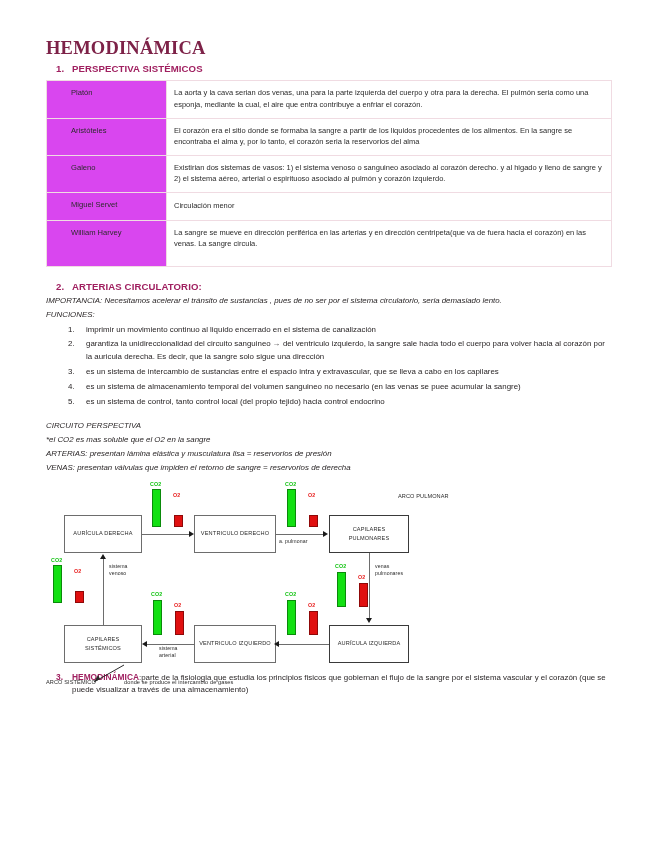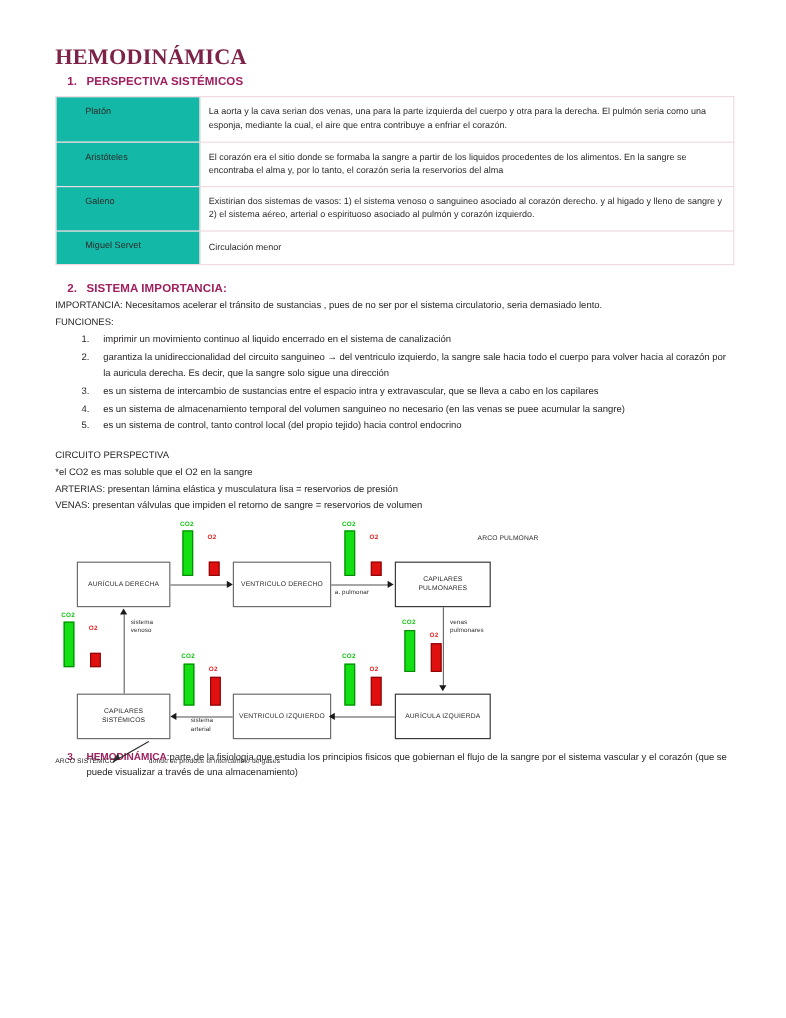--- a/index.html
+++ b/index.html
@@ -68,36 +68,37 @@
   table.hist td {
     border: 1px solid #f0dbe2;
     vertical-align: top;
     padding: 6px 7px 7px 7px;
     font-size: 7.5px;
     line-height: 1.55;
     color: #2b2b2b;
   }
   table.hist td.who {
     width: 88px;
-    background: #14b8a6;
+    background: #d946ef;
     font-size: 7.6px;
     color: #2b2b2b;
     padding-left: 24px;
   }
   table.hist td.what { background: #ffffff; }
   table.hist tr.r-servet td.what { padding-top: 7px; padding-bottom: 8px; }
   table.hist tr.r-harvey td.what { padding-bottom: 16px; }
   table.hist tr.r-harvey td.who { padding-bottom: 16px; }
 
   
   p.body {
     font-size: 7.9px;
     line-height: 1.62;
     margin: 0 0 1px 0;
     color: #231f20;
+    font-style: italic;
   }
 
   
   ol.funcs {
     margin: 2px 0 12px 0;
     padding: 0;
     list-style: none;
   }
   ol.funcs li {
     display: flex;
@@ -222,26 +223,30 @@
           <td class="what">El corazón era el sitio donde se formaba la sangre a partir de los liquidos procedentes de los alimentos. En la sangre se encontraba el alma y, por lo tanto, el corazón seria la reservorios del alma</td>
         </tr>
         <tr>
           <td class="who">Galeno</td>
           <td class="what">Existirian dos sistemas de vasos: 1) el sistema venoso o sanguineo asociado al corazón derecho. y al higado y lleno de sangre y 2) el sistema aéreo, arterial o espirituoso asociado al pulmón y corazón izquierdo.</td>
         </tr>
         <tr class="r-servet">
           <td class="who">Miguel Servet</td>
           <td class="what">Circulación menor</td>
         </tr>
+        <tr class="r-harvey">
+          <td class="who">William Harvey</td>
+          <td class="what">La sangre se mueve en dirección periférica en las arterias y en dirección centripeta(que va de fuera hacia el corazón) en las venas. La sangre circula.</td>
+        </tr>
       </tbody>
     </table>
 
     <div class="sec-head tight">
       <span class="num">2.</span>
-      <span class="txt">SISTEMA IMPORTANCIA:</span>
+      <span class="txt">ARTERIAS CIRCULATORIO:</span>
     </div>
 
     <p class="body">IMPORTANCIA: Necesitamos acelerar el tránsito de sustancias , pues de no ser por el sistema circulatorio, seria demasiado lento.</p>
     <p class="body">FUNCIONES:</p>
 
     <ol class="funcs">
       <li>
         <span class="li-num">1.</span>
         <span class="li-txt">imprimir un movimiento continuo al liquido encerrado en el sistema de canalización</span>
       </li>
@@ -259,21 +264,21 @@
       </li>
       <li>
         <span class="li-num">5.</span>
         <span class="li-txt">es un sistema de control, tanto control local (del propio tejido) hacia control endocrino</span>
       </li>
     </ol>
 
     <p class="body">CIRCUITO PERSPECTIVA</p>
     <p class="body">*el CO2 es mas soluble que el O2 en la sangre</p>
     <p class="body">ARTERIAS: presentan lámina elástica y musculatura lisa = reservorios de presión</p>
-    <p class="body">VENAS: presentan válvulas que impiden el retorno de sangre = reservorios de volumen</p>
+    <p class="body">VENAS: presentan válvulas que impiden el retorno de sangre = reservorios de derecha</p>
 
     <div class="diagram">
 
       <div class="dbox" style="left:18px; top:34px; width:78px; height:38px;">
         <span>AURÍCULA DERECHA</span>
       </div>
 
       <div class="dbox" style="left:148px; top:34px; width:82px; height:38px;">
         <span>VENTRICULO DERECHO</span>
       </div>

